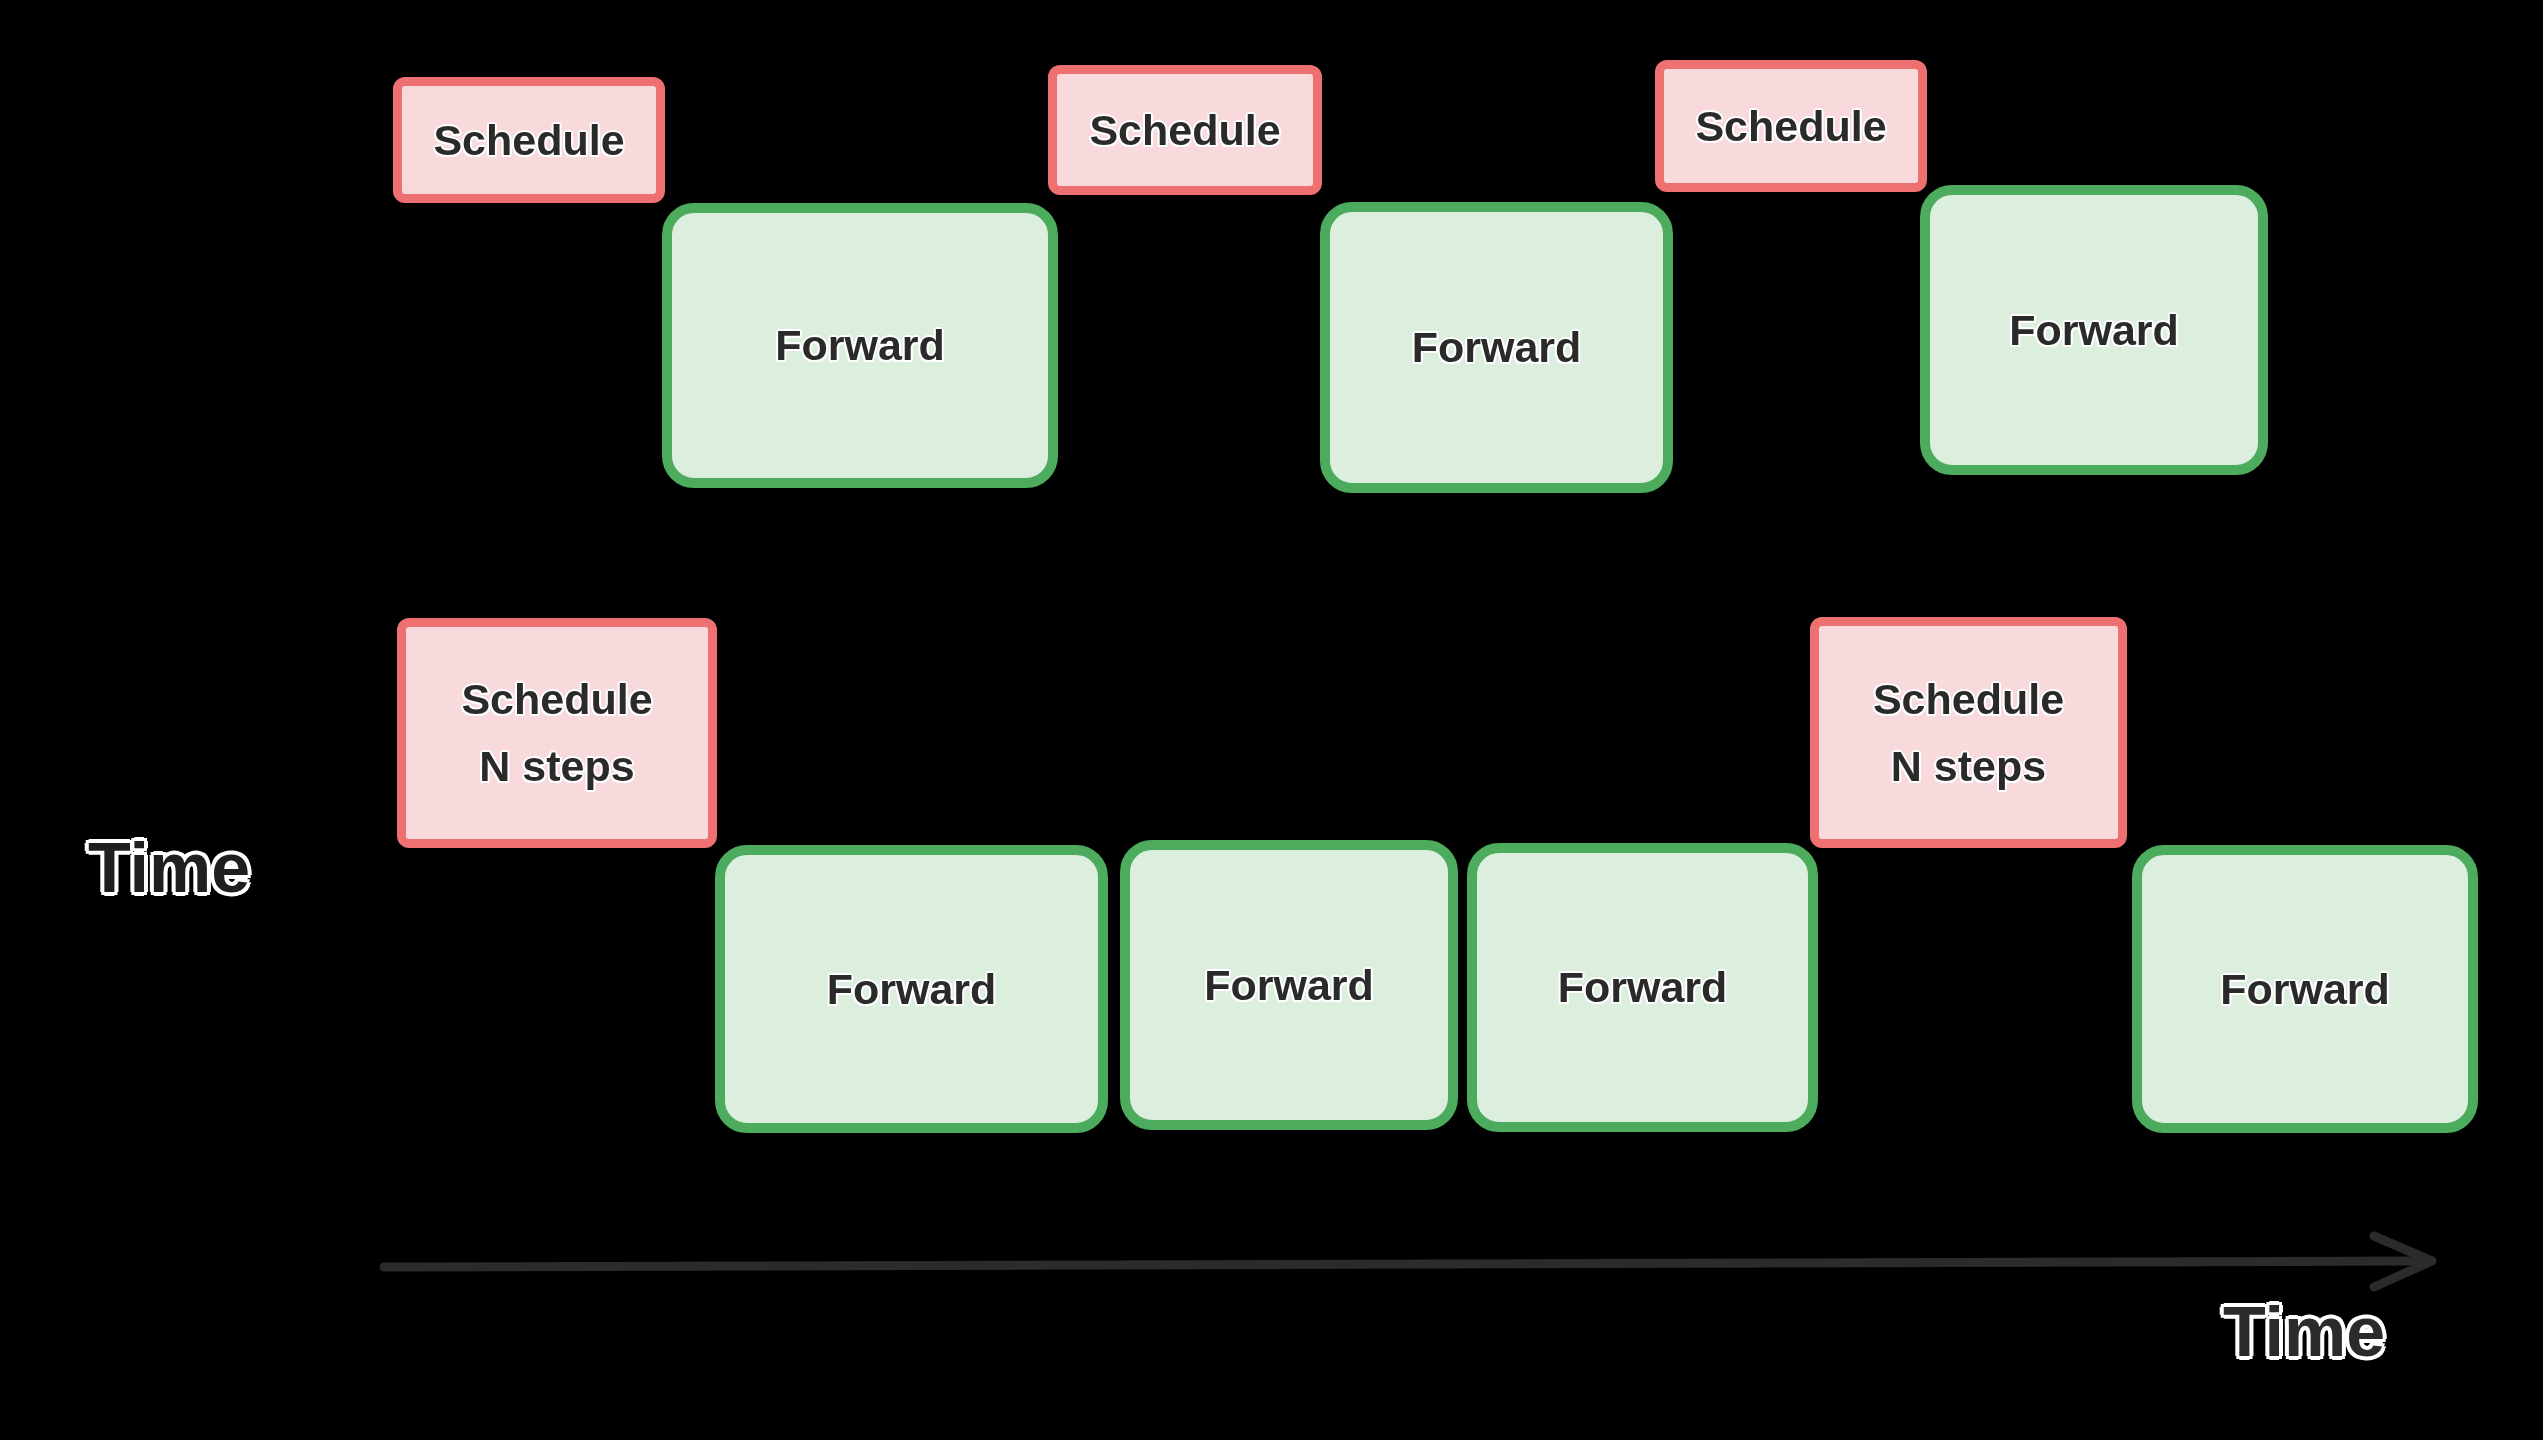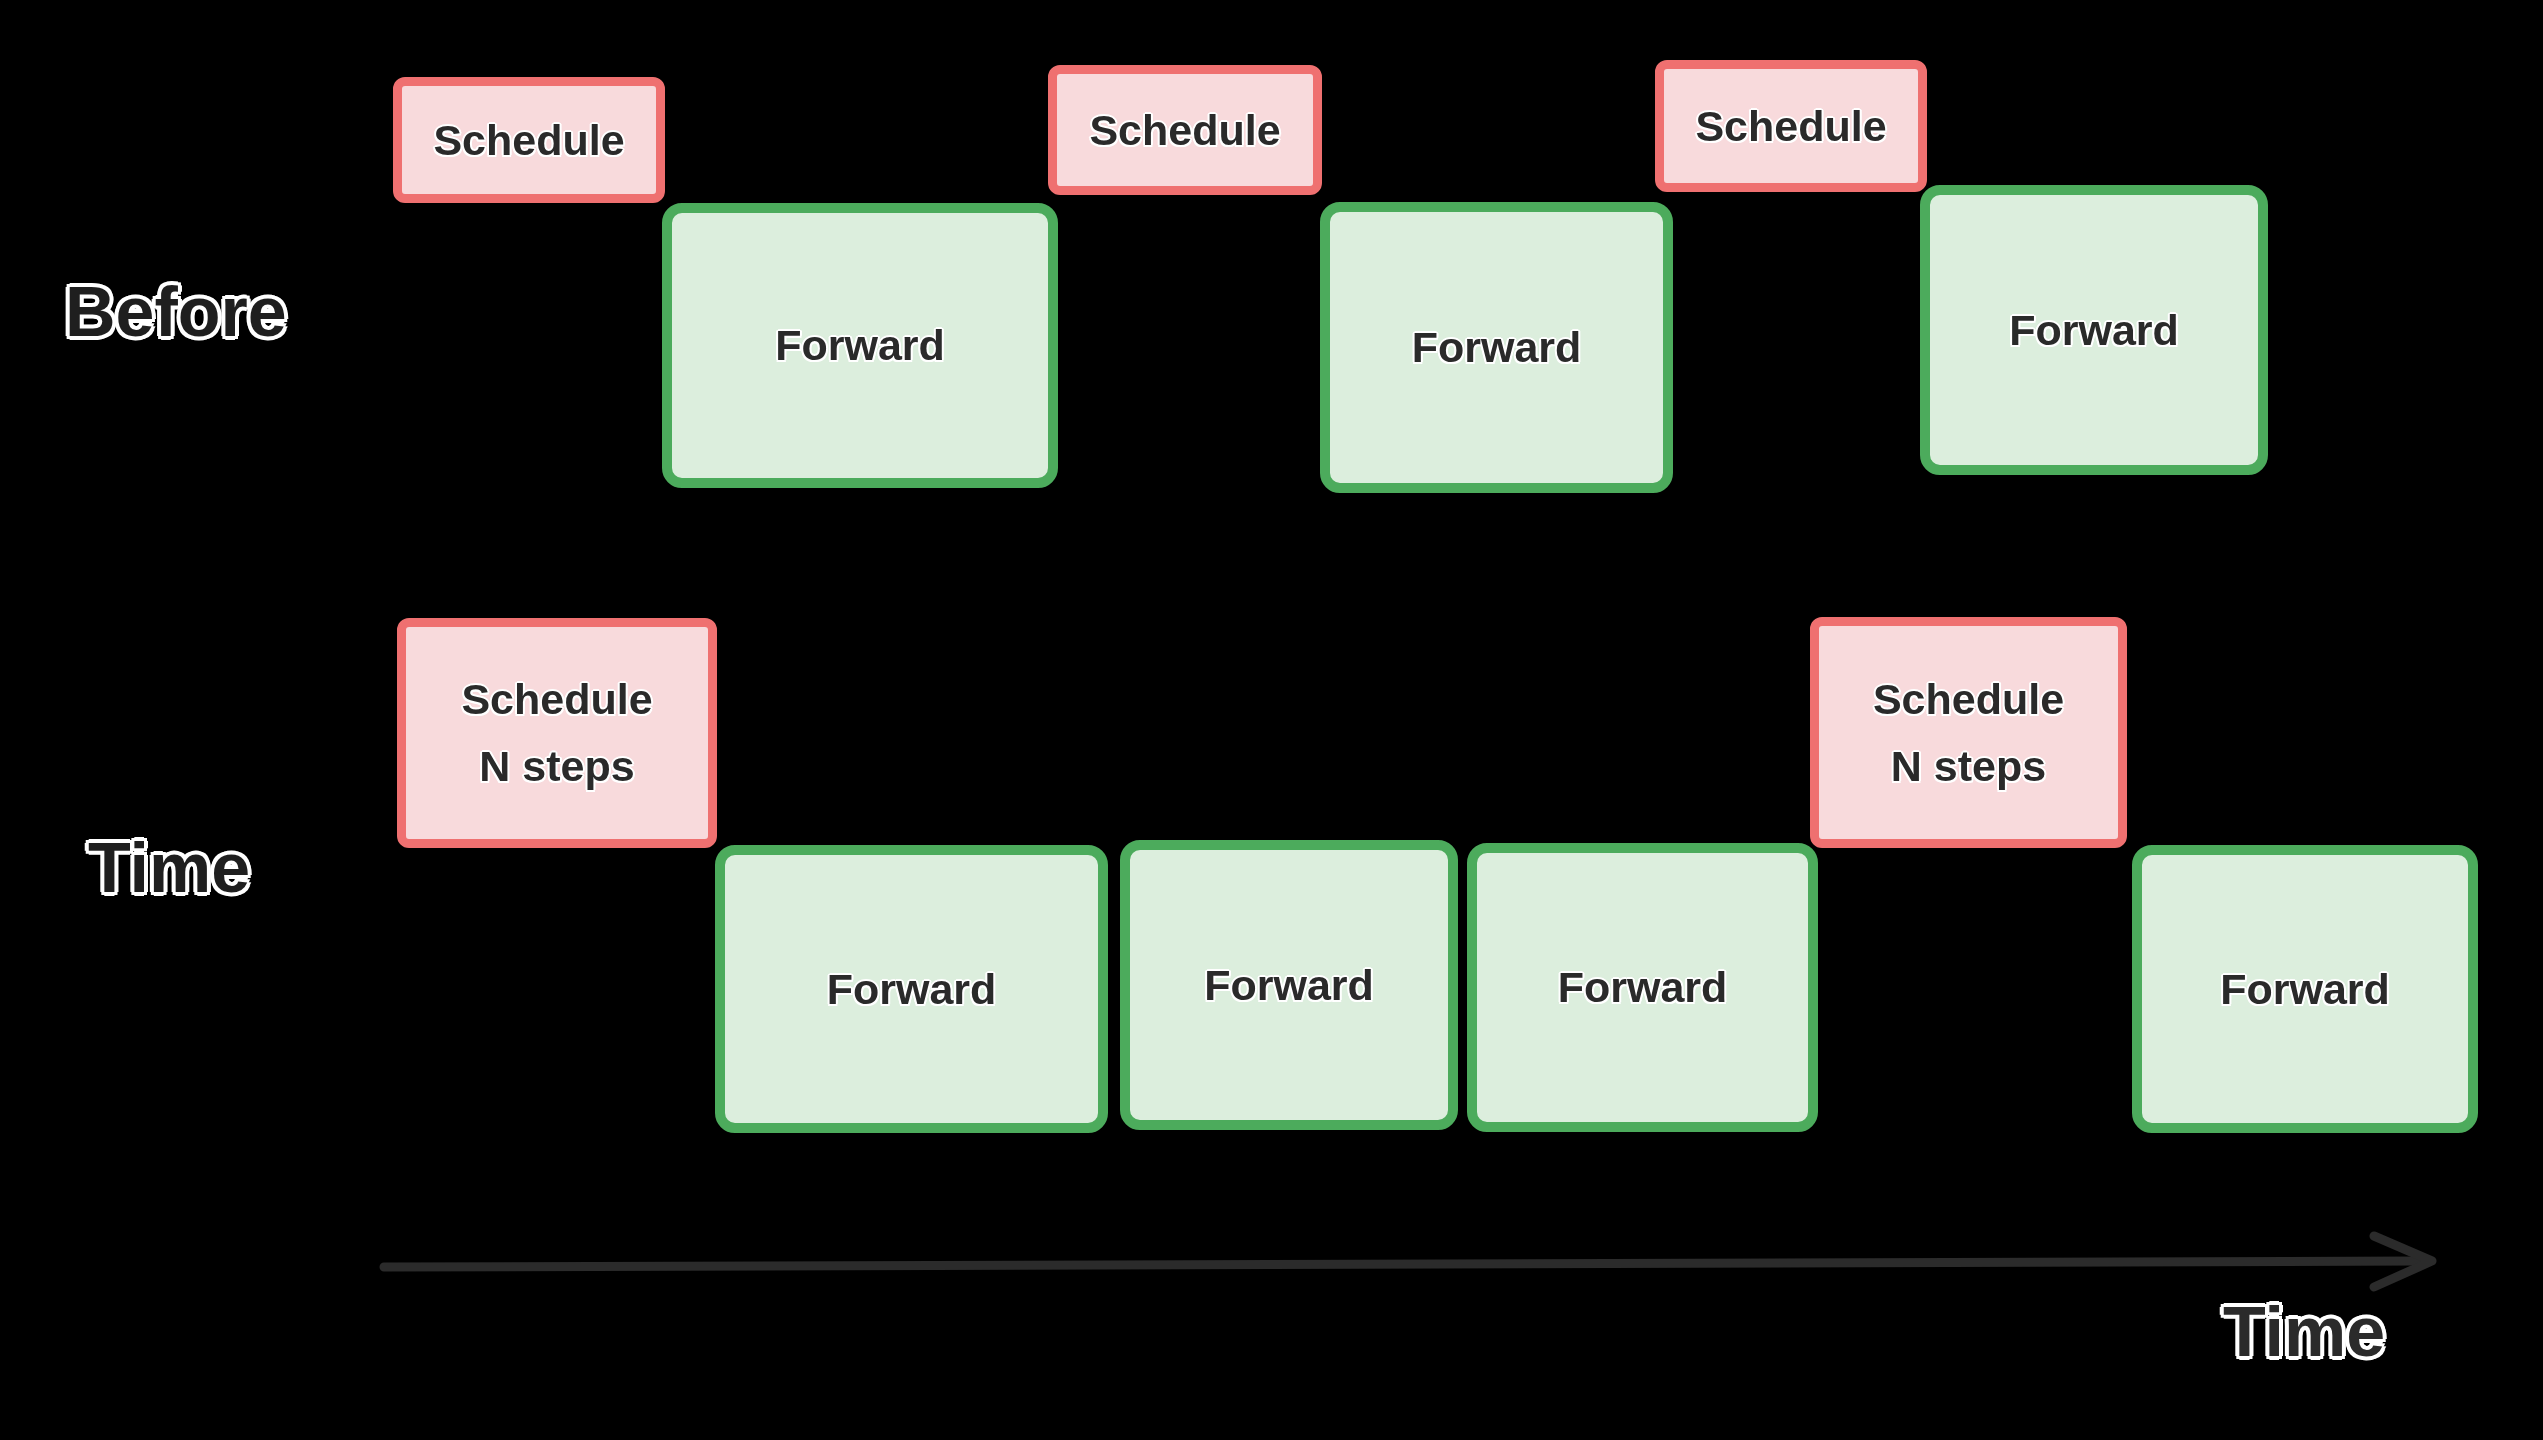--- a/index.html
+++ b/index.html
@@ -43,21 +43,21 @@
   }
   .schedule {
     background: var(--schedule-fill, #f8dadc);
     border: 9px solid var(--schedule-border, #ef7070);
     border-radius: 12px;
     z-index: 2;
   }
   .forward {
     background: var(--forward-fill, #dceedd);
     border: 10px solid var(--forward-border, #4cab5c);
-    border-radius: 20px;
+    border-radius: 32px;
     z-index: 1;
   }
   .row-label {
     position: absolute;
     font-weight: 700;
     font-size: 70px;
     color: var(--label-text, #1f1f1f);
     text-shadow:
       -4px 0 0 var(--label-outline,#fff), 4px 0 0 var(--label-outline,#fff),
       0 -4px 0 var(--label-outline,#fff), 0 4px 0 var(--label-outline,#fff),
@@ -78,21 +78,20 @@
     z-index: 3;
     margin-left: 19px;
   }
   .time-arrow { position: absolute; z-index: 2; }
 </style>
 </head>
 <body>
 
 <div class="canvas">
 
-  <div class="row-label" style="left:65px; top:272px;">Before</div>
   <div class="row-label" style="left:88px; top:828px;">Time</div>
 
   <div class="box schedule" style="left:393px; top:77px; width:272px; height:126px;">Schedule</div>
   <div class="box forward" style="left:662px; top:203px; width:396px; height:285px;">Forward</div>
   <div class="box schedule" style="left:1048px; top:65px; width:274px; height:130px;">Schedule</div>
   <div class="box forward" style="left:1320px; top:202px; width:353px; height:291px;">Forward</div>
   <div class="box schedule" style="left:1655px; top:60px; width:272px; height:132px;">Schedule</div>
   <div class="box forward" style="left:1920px; top:185px; width:348px; height:290px;">Forward</div>
 
   <div class="box schedule" style="left:397px; top:618px; width:320px; height:230px;">Schedule

